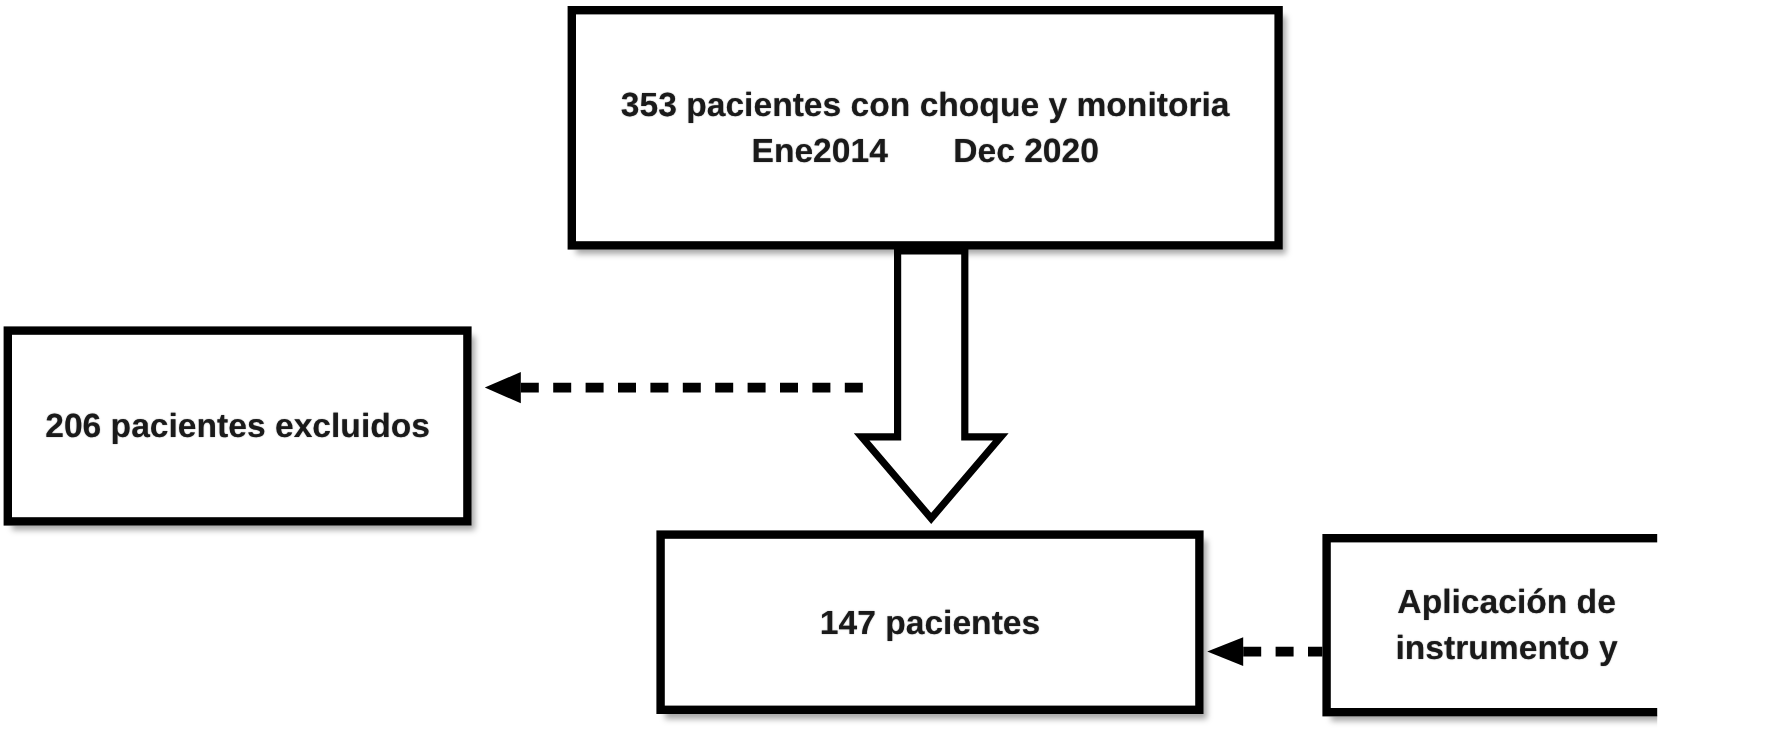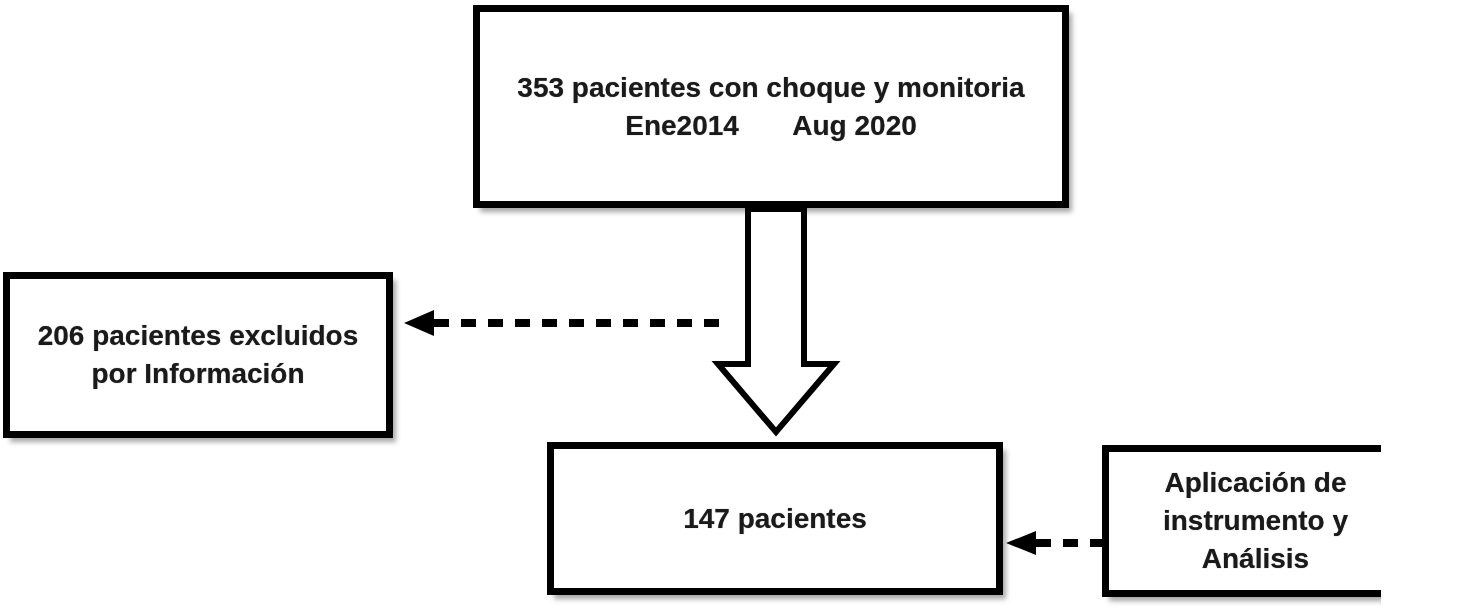--- a/index.html
+++ b/index.html
@@ -48,45 +48,43 @@
   .arrow-left-svg  { left: 398px;  top: 305px; }
   .arrow-right-svg { left: 1002px; top: 527px; }
 </style>
 </head>
 <body>
 
 <div class="canvas">
 
   <div class="box box-cohort">
     <div class="line">353 pacientes con choque y monitoria</div>
-    <div class="line">Ene2014       Aug 2020</div>
+    <div class="line">Ene2014       Dec 2020</div>
   </div>
 
   <svg class="arrow-svg arrow-down-svg" width="140" height="232" viewBox="0 0 140 232">
     <path d="M42 3 L42 158 L12 158 L70 226 L128 158 L98 158 L98 3 Z" fill="#ffffff" stroke="#000000" stroke-width="6" stroke-linejoin="miter"></path>
   </svg>
 
   <svg class="arrow-svg arrow-left-svg" width="330" height="36" viewBox="0 0 330 36">
     <polygon points="6,18 36,5 36,31" fill="#000000"></polygon>
     <line x1="36" y1="18" x2="324" y2="18" stroke="#000000" stroke-width="8" stroke-dasharray="15 12"></line>
   </svg>
 
   <div class="box box-excluded">
     <div class="line">206 pacientes excluidos</div>
-    <div class="line">por Información</div>
   </div>
 
   <div class="box box-final">
     <div class="line">147 pacientes</div>
   </div>
 
   <svg class="arrow-svg arrow-right-svg" width="142" height="32" viewBox="0 0 142 32">
     <polygon points="4,16 34,4 34,28" fill="#000000"></polygon>
     <line x1="34" y1="16" x2="138" y2="16" stroke="#000000" stroke-width="8" stroke-dasharray="15 12"></line>
   </svg>
 
   <div class="box box-analysis">
     <div class="line">Aplicación de</div>
     <div class="line">instrumento y</div>
-    <div class="line">Análisis</div>
   </div>
 
 </div>
 
 </body></html>

